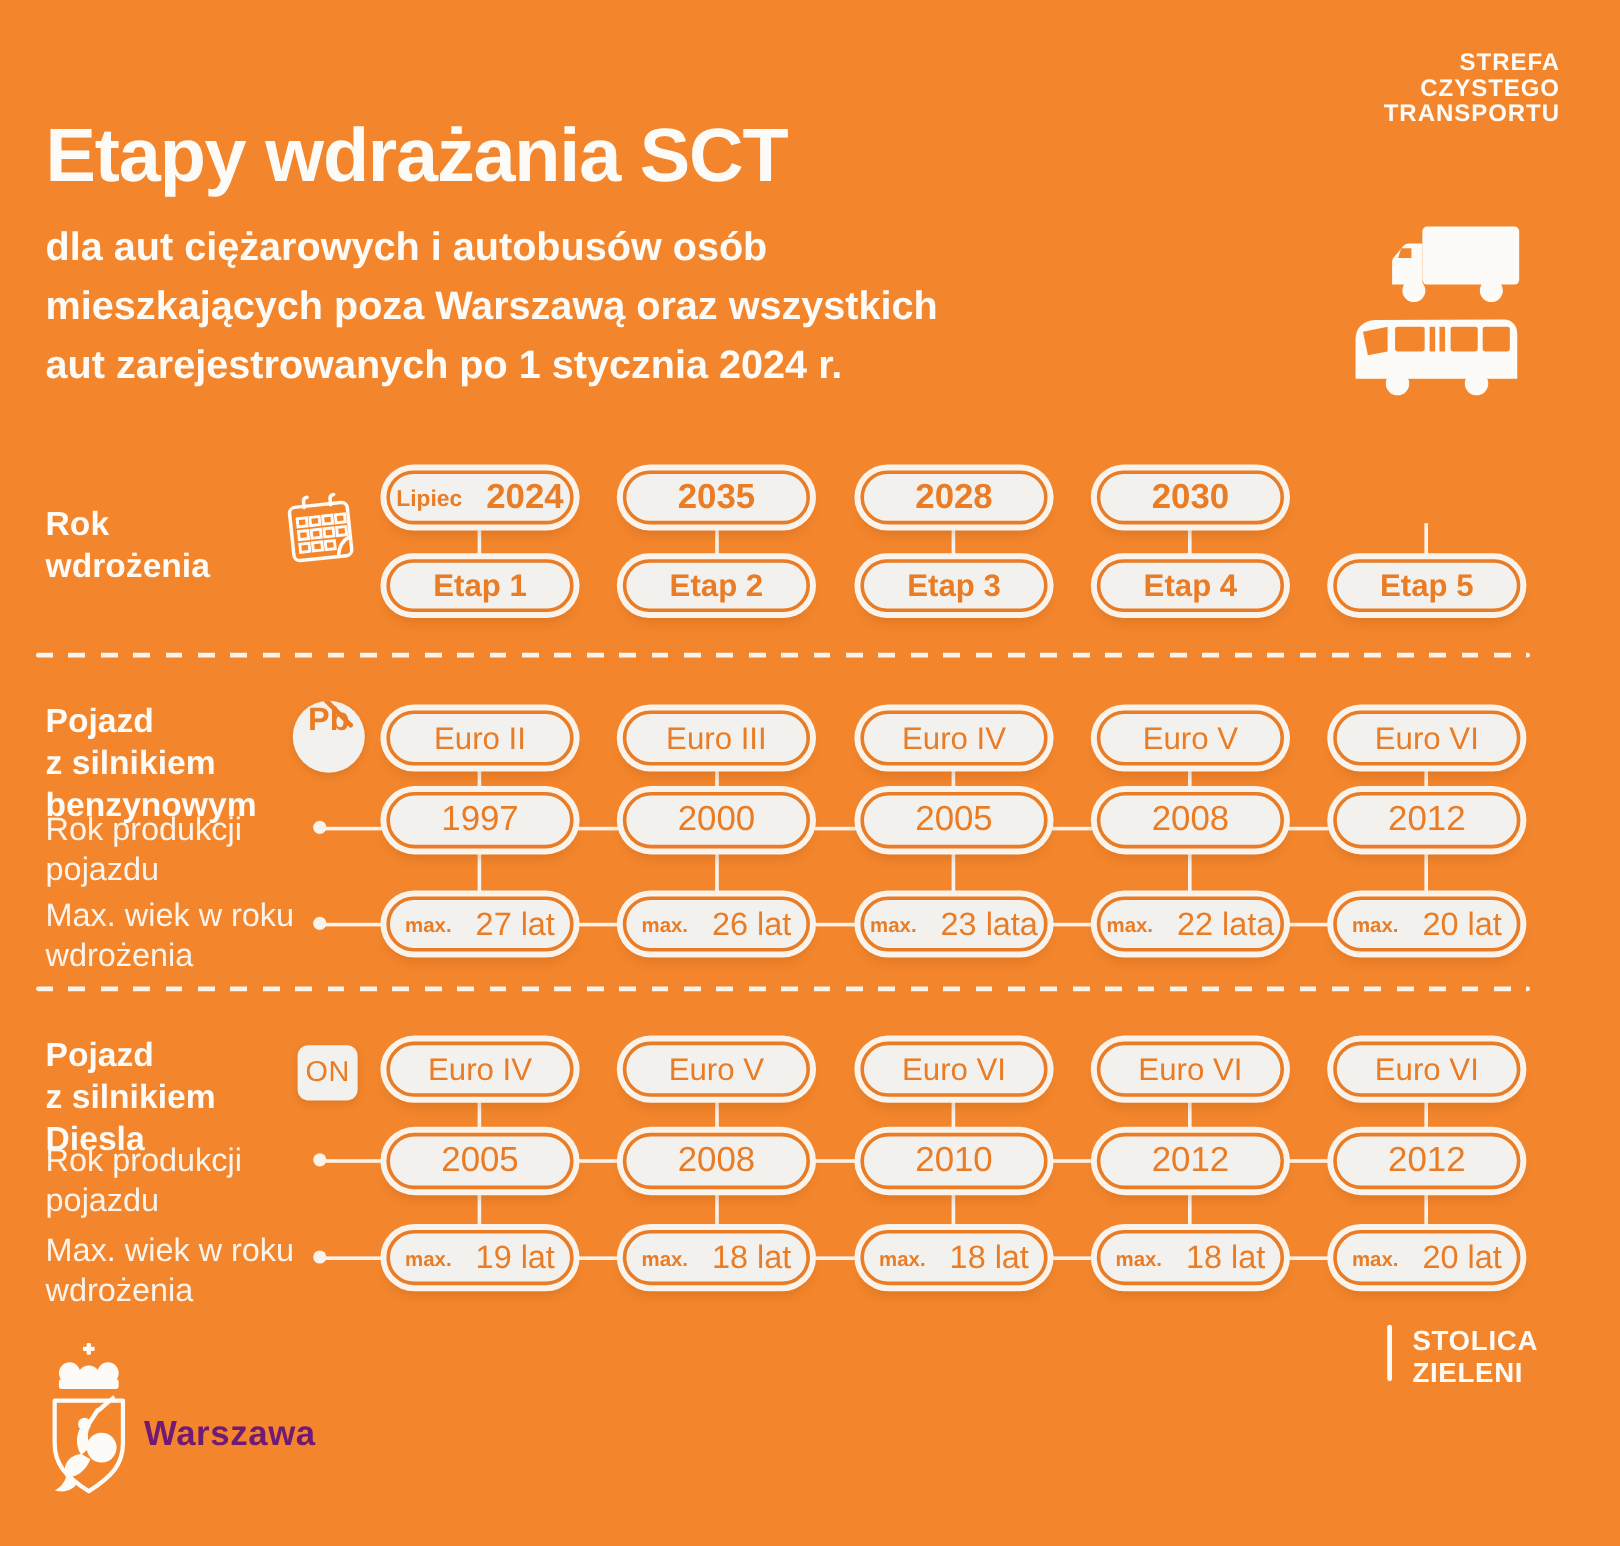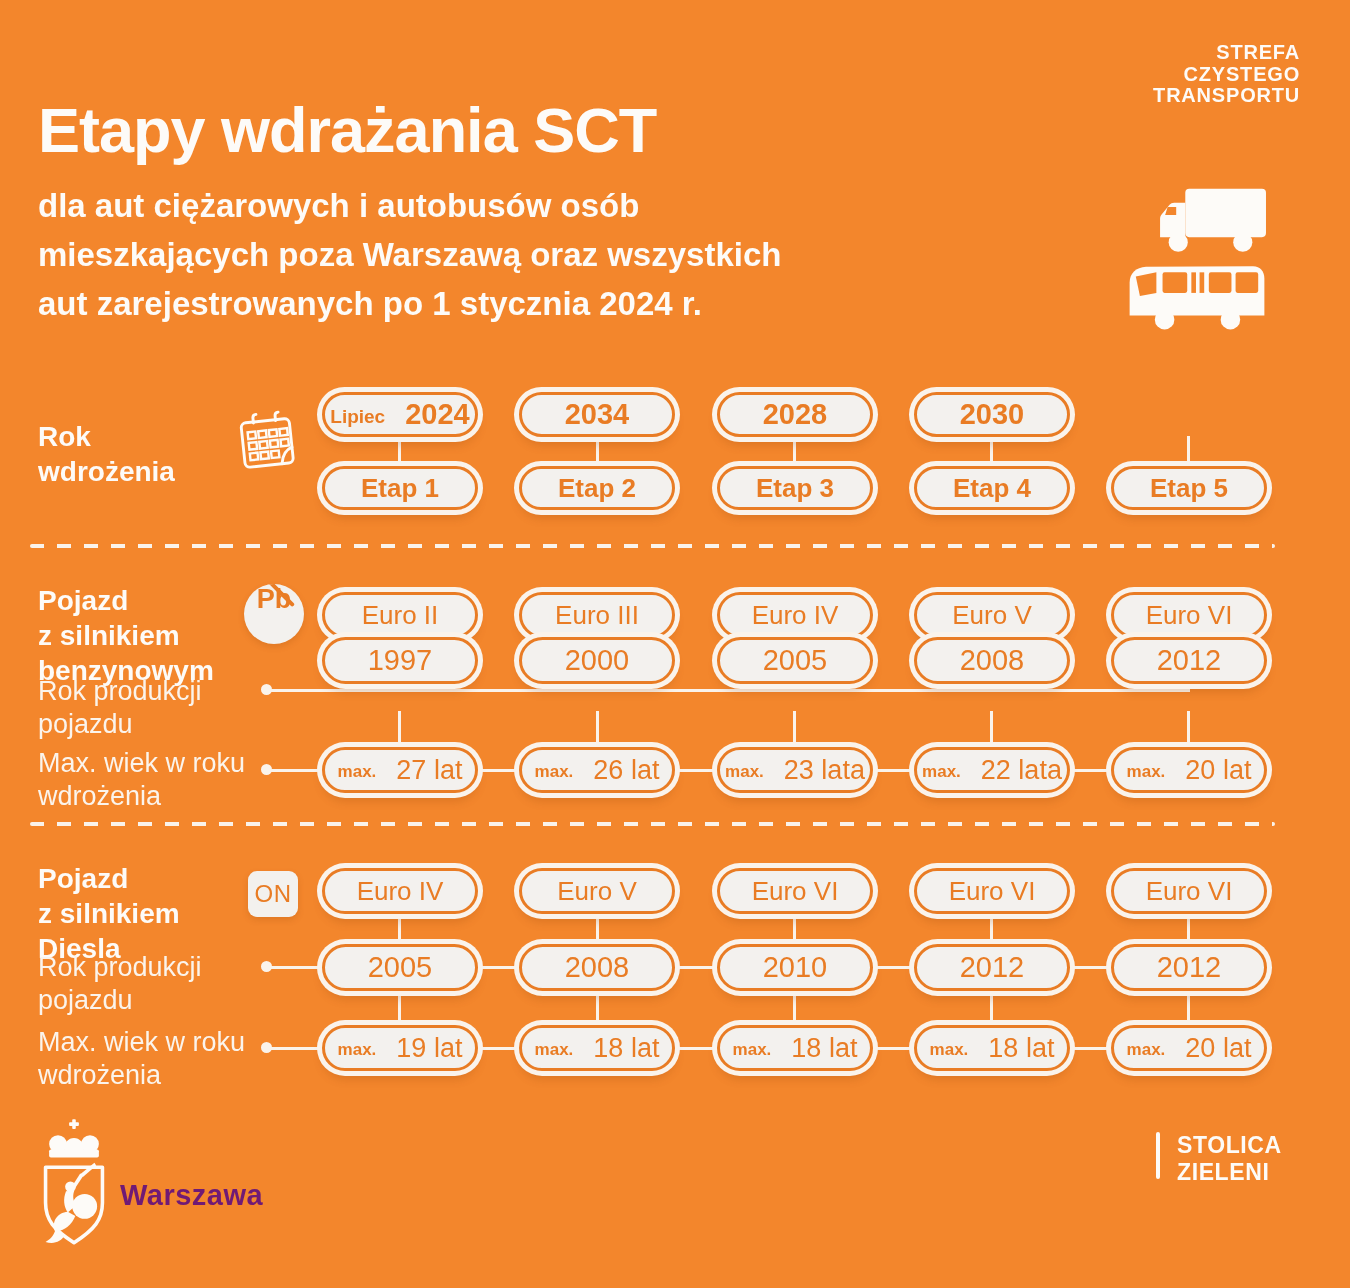--- a/index.html
+++ b/index.html
@@ -57,21 +57,21 @@
   }
   
   .row-impl-year{top:392px;height:45px;font-size:29px;font-weight:800;}
   .row-impl-year .pfx{font-size:19px;font-weight:800;}
   .row-impl-stage{top:466px;height:44px;font-size:26px;font-weight:700;}
   .vl-impl{top:436px;height:31px;}
   .row-euro{height:46px;font-size:26px;font-weight:500;}
   .row-year2{height:47px;font-size:29px;font-weight:500;}
   .row-max{height:46px;font-size:27px;font-weight:500;}
   .row-max .pfx{font-size:17px;font-weight:600;}
-  .row-pet-euro{top:592px}.row-pet-year{top:637px}.row-pet-max{top:747px}
+  .row-pet-euro{top:592px}.row-pet-year{top:660px}.row-pet-max{top:747px}
   .vl-pet-a{top:635px;height:35px}.vl-pet-b{top:711px;height:39px}
   .hl-pet-year{top:689px}.hl-pet-max{top:769px}
   .dot-pet-year{top:684px}.dot-pet-max{top:764px}
   .row-die-euro{top:868px}.row-die-year{top:944px}.row-die-max{top:1025px}
   .vl-die-a{top:911px;height:36px}.vl-die-b{top:988px;height:40px}
   .hl-die-year{top:966px}.hl-die-max{top:1047px}
   .dot-die-year{top:961px}.dot-die-max{top:1042px}
   
   .calendar{position:absolute;left:237px;top:408px;transform:rotate(-6deg);}
   .pb-icon{
@@ -86,21 +86,21 @@
   }
   .on-badge{
     position:absolute;left:248px;top:871px;width:50px;height:46px;border-radius:9px;
     background:var(--pillbg);box-shadow:0 3px 6px rgba(140,60,0,.18);
     display:flex;align-items:center;justify-content:center;
     color:var(--accent);font-size:24px;font-weight:500;letter-spacing:.5px;
   }
   
   .crest{position:absolute;left:34px;top:1108px;}
   .city-name{position:absolute;left:120px;top:1179px;font-size:29px;font-weight:600;letter-spacing:.5px;color:#701a75;}
-  .slogan{position:absolute;left:1156px;top:1132px;display:flex;}
+  .slogan{position:absolute;left:1156px;top:1104px;display:flex;}
   .slogan .bar{width:4px;height:47px;background:#FDFBF8;border-radius:2px;}
   .slogan .lines{margin-left:17px;font-size:23px;font-weight:800;line-height:27px;letter-spacing:.6px;color:#FDFBF8;}
   svg{display:block;}
 </style>
 </head>
 <body>
 
 <div class="canvas">
 
   <div class="program-badge">
@@ -180,21 +180,21 @@
   <div class="vline vl-impl vl2"></div>
   <div class="vline vl-impl vl3"></div>
   <div class="vline vl-impl vl4"></div>
   <div class="vline vl-impl vl5"></div>
 
   <div class="pill row-impl-year c1">
       <span class="pfx">Lipiec</span>
       <span>2024</span>
     </div>
   <div class="pill row-impl-year c2">
-      <span>2034</span>
+      <span>2035</span>
     </div>
   <div class="pill row-impl-year c3">
       <span>2028</span>
     </div>
   <div class="pill row-impl-year c4">
       <span>2030</span>
     </div>
 
   <div class="pill row-impl-stage c1">
       <span>Etap 1</span>

